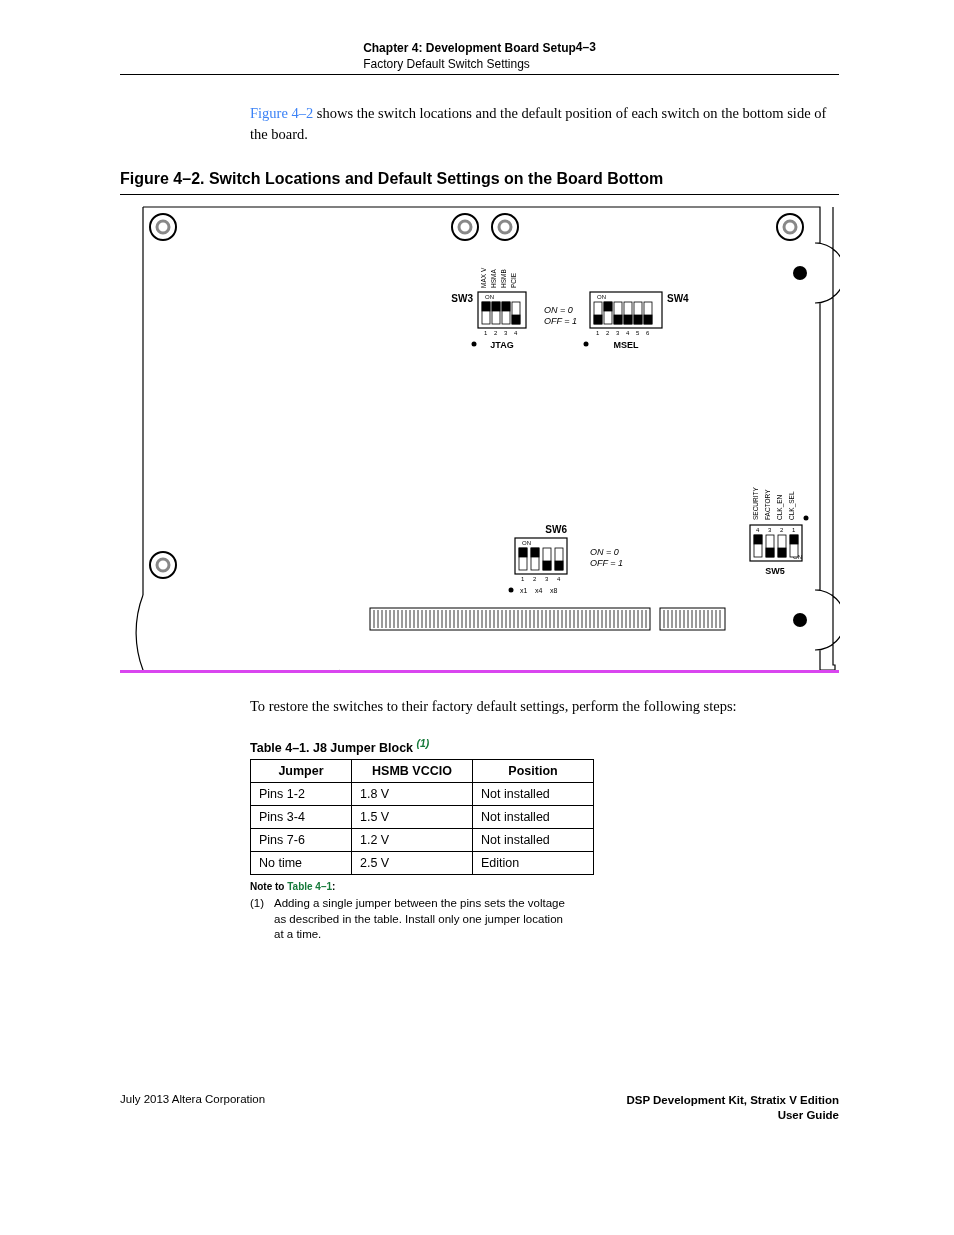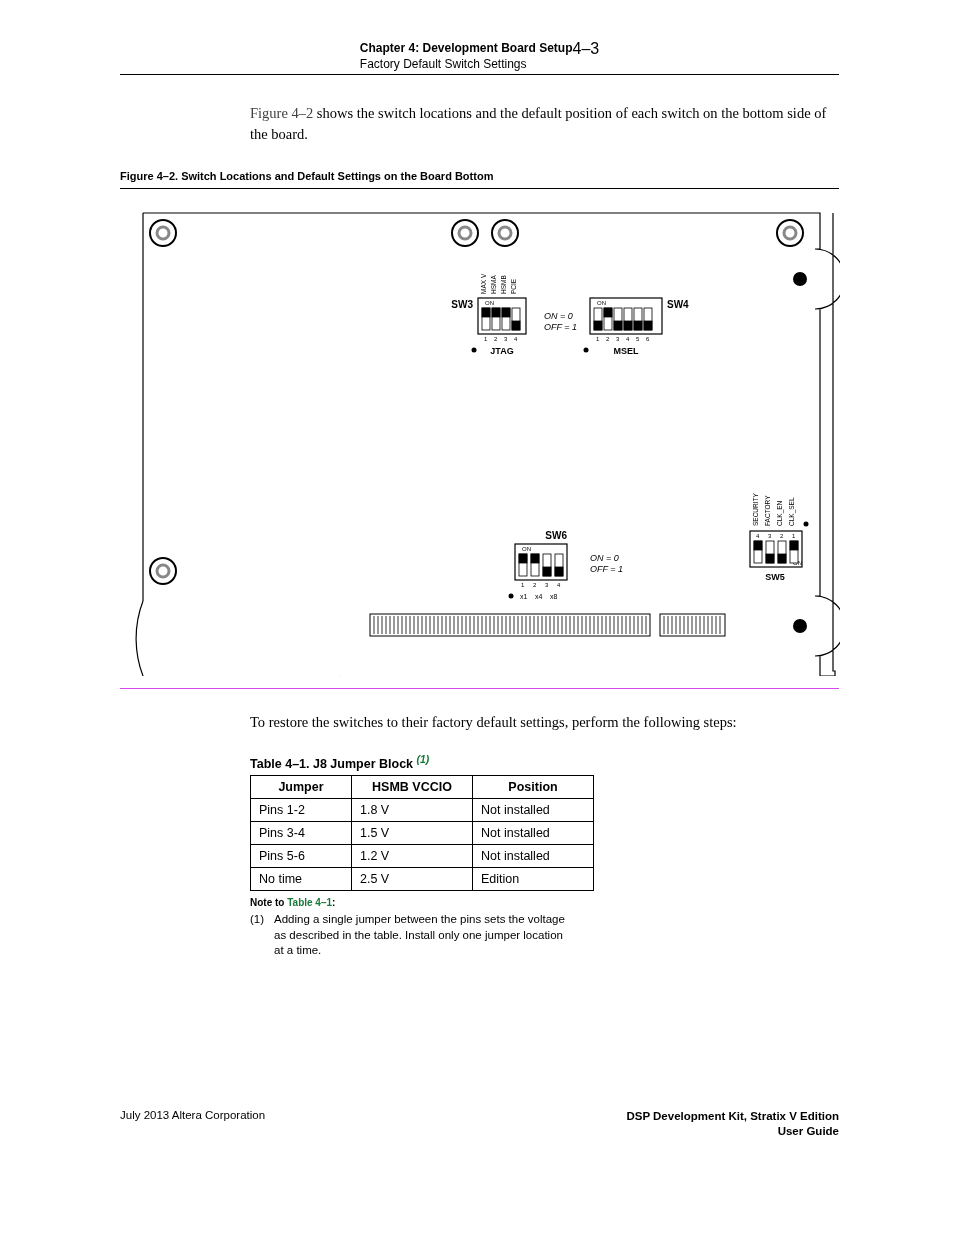--- a/index.html
+++ b/index.html
@@ -24,43 +24,43 @@
     font-family: Arial, Helvetica, sans-serif;
   }
   .header-left {
     font-size: 12px;
     line-height: 1.35;
   }
   .header-left .chapter {
     font-weight: bold;
   }
   .header-right {
-    font-size: 16px;
-    font-weight: normal;
+    font-size: 12px;
+    font-weight: bold;
   }
   .body-text {
     margin-left: 130px;
     font-size: 14.5px;
     line-height: 1.4;
     font-family: "Palatino Linotype", Palatino, "Book Antiqua", serif;
   }
   .link {
-    color: #404040;
+    color: #3b82f6;
   }
   .fig-caption {
     font-family: Arial, Helvetica, sans-serif;
-    font-size: 11px;
+    font-size: 16px;
     font-weight: bold;
     margin-top: 26px;
     margin-bottom: 6px;
   }
   .figure-box {
     border-top: 1px solid #000;
-    border-bottom: 1px solid #d946ef;
-    padding: 12px 0;
+    border-bottom: 3px solid #d946ef;
+    padding: 0 0;
     position: relative;
     height: 475px;
   }
   .board-svg {
     display: block;
     margin: 0;
   }
   .after-fig {
     margin-top: 23px;
   }
@@ -411,21 +411,21 @@
           <td>Pins 1-2</td>
           <td>1.8 V</td>
           <td>Not installed</td>
         </tr>
         <tr>
           <td>Pins 3-4</td>
           <td>1.5 V</td>
           <td>Not installed</td>
         </tr>
         <tr>
-          <td>Pins 5-6</td>
+          <td>Pins 7-6</td>
           <td>1.2 V</td>
           <td>Not installed</td>
         </tr>
         <tr>
           <td>No time</td>
           <td>2.5 V</td>
           <td>Edition</td>
         </tr>
       </tbody>
   </table>

